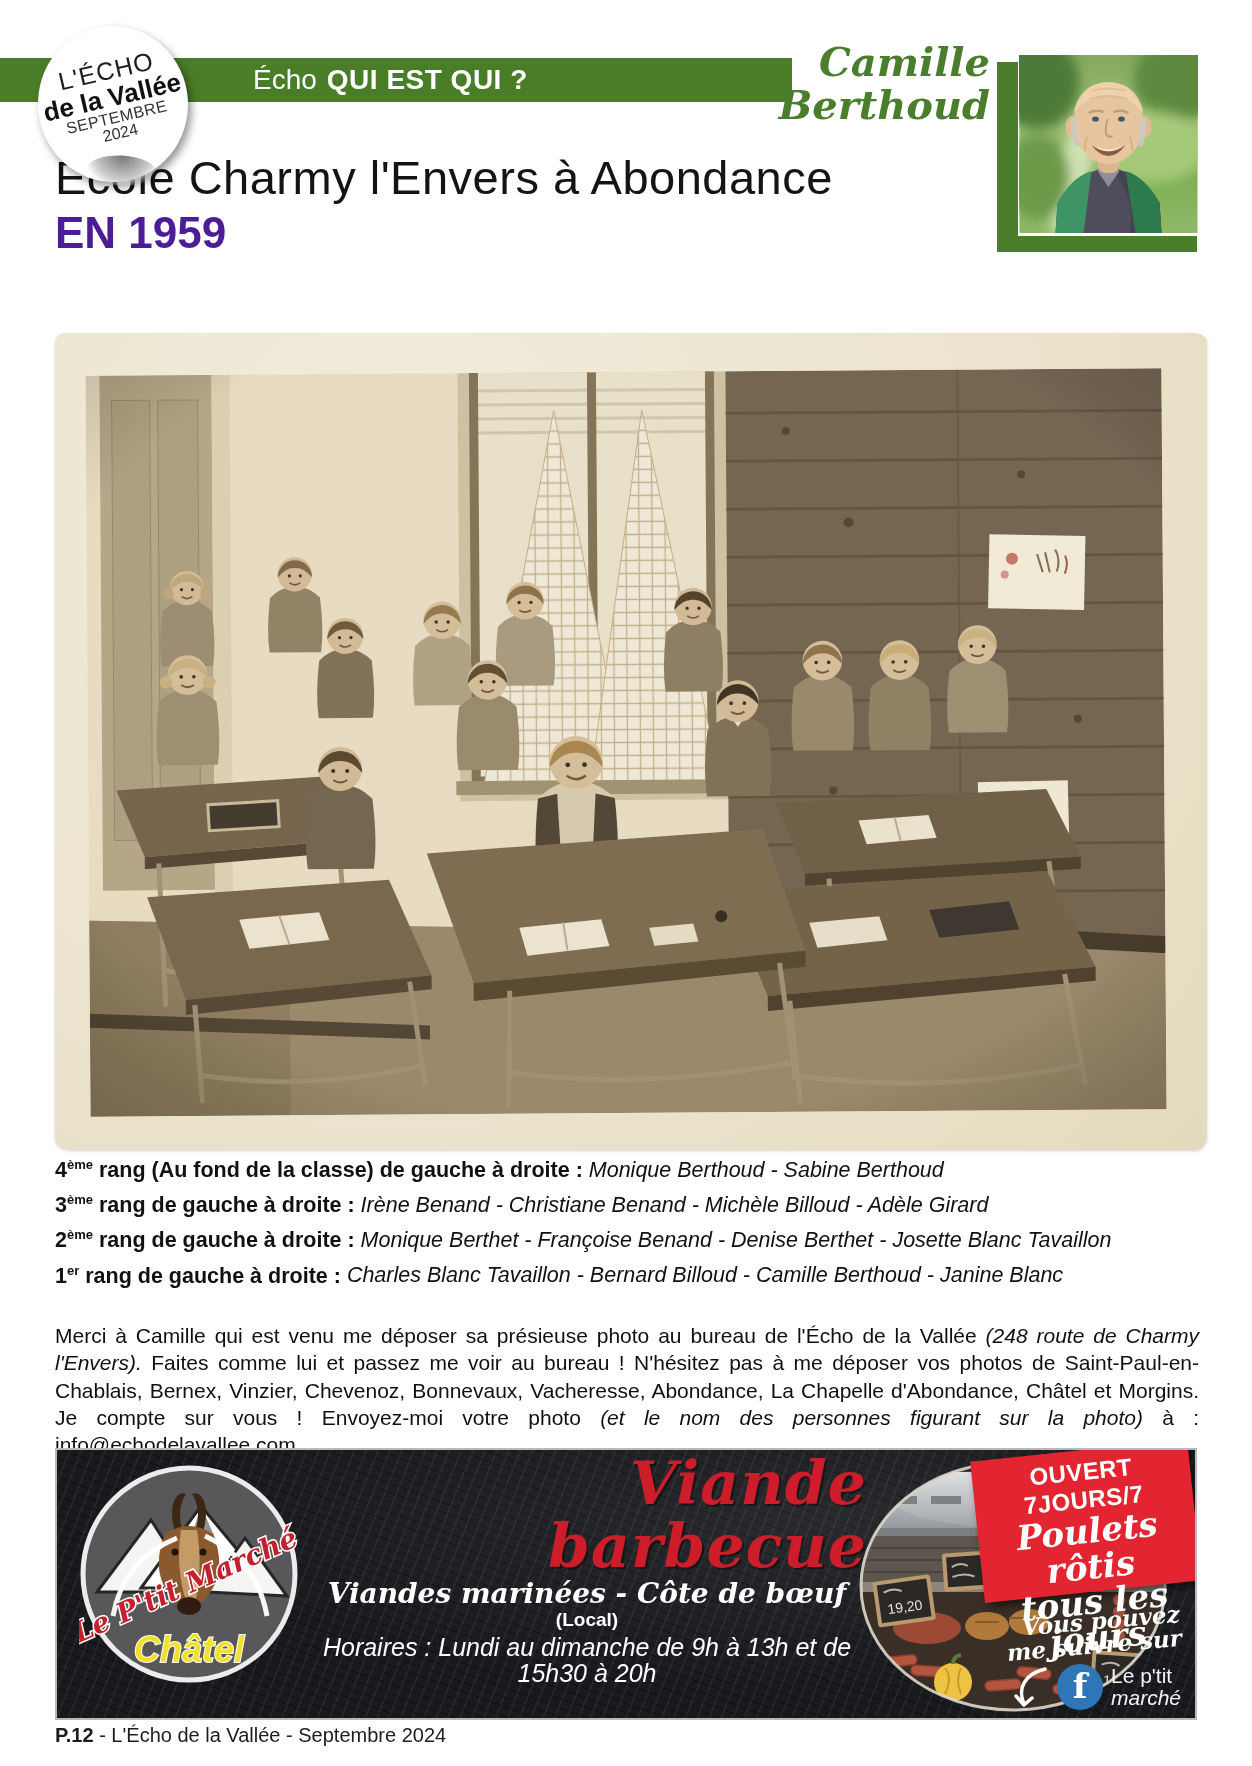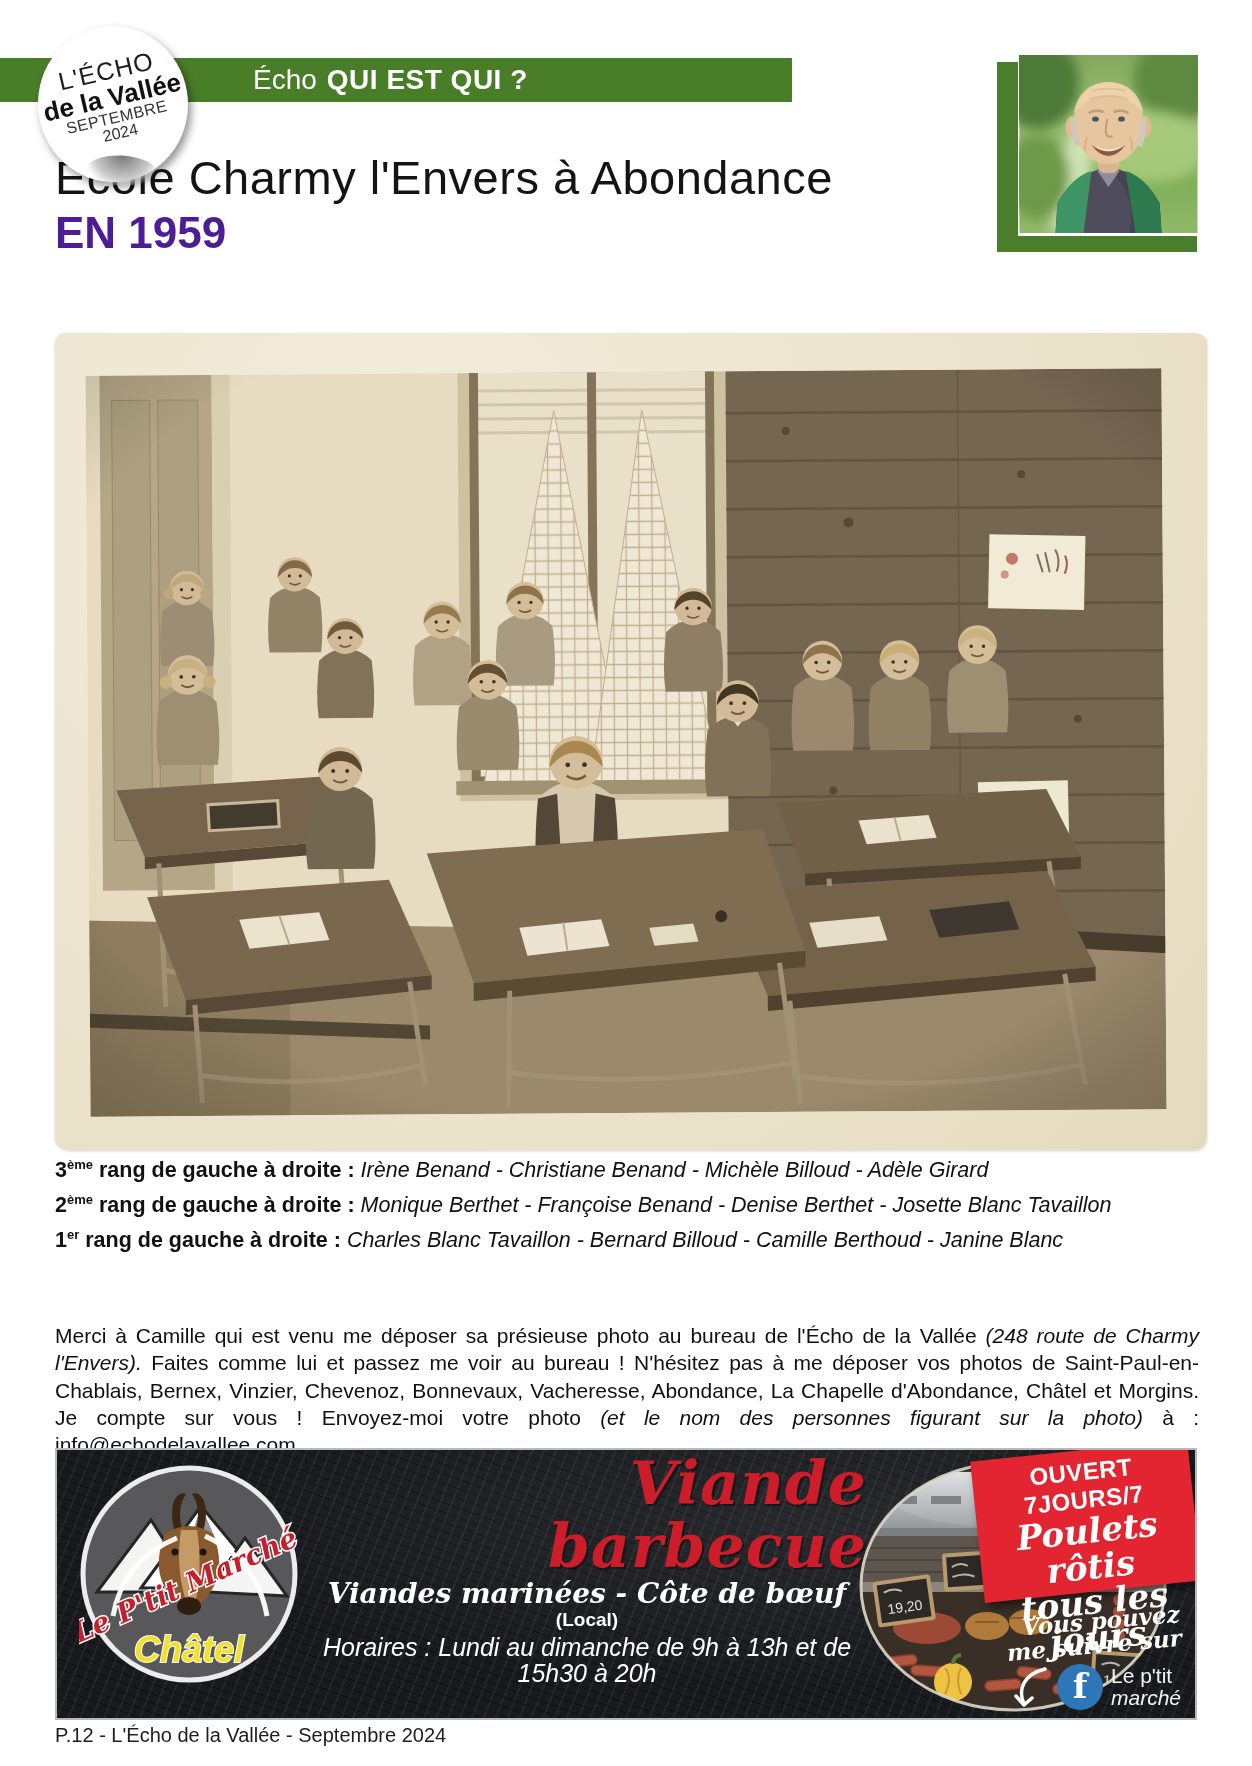--- a/index.html
+++ b/index.html
@@ -90,41 +90,45 @@
   .soc-row{display:flex;align-items:center;justify-content:flex-end;gap:8px;margin-top:4px;}
   .fb{width:46px;height:46px;border-radius:50%;background:#2d77b8;position:relative;flex:0 0 auto;}
   .fb::before{content:"f";position:absolute;left:0;right:0;top:2px;bottom:0;
         font-family:"DejaVu Serif",serif;font-weight:800;font-size:34px;color:#fff;
         text-align:center;}
   .fb-name{font-size:21px;line-height:1.05;color:#f2f2f2;}
   .fb-name .m{font-style:italic;}
 
   
   .footer{position:absolute;left:55px;top:1724px;font-size:20px;color:#1d1d1d;}
-  .footer .pg{font-weight:400;}
+  .footer .pg{font-weight:700;}
 </style>
 </head>
 <body>
 
 <div class="page">
 
   <div class="banner">
     <span class="pre">Écho</span>
     <span class="ttl">QUI EST QUI ?</span>
   </div>
 
   <div class="stamp">
     <div class="stamp-inner">
       <div class="l1">L'ÉCHO</div>
       <div class="l2">de la Vallée</div>
       <div class="l3">SEPTEMBRE</div>
       <div class="l4">2024</div>
     </div>
   </div>
 
+  <div class="contributor">
+    <div>Camille</div>
+    <div>Berthoud</div>
+  </div>
 
   <div class="p-bar-left"></div>
   <div class="p-bar-bottom"></div>
   <div class="portrait">
     <svg width="179" height="178" viewBox="0 0 178 178">
       <defs>
         <linearGradient id="gbg" x1="0" y1="0" x2="0" y2="1">
           <stop offset="0" stop-color="#83a85e"></stop>
             <stop offset=".35" stop-color="#9cc073"></stop>
           <stop offset=".7" stop-color="#7fae57"></stop>
@@ -420,20 +424,23 @@
         </g>
 
         <rect width="1076" height="741" fill="#caa86d" opacity=".07"></rect>
         <rect width="1076" height="741" fill="url(#vig)"></rect>
       </svg>
     </div>
   </div>
 
   <div class="captions">
     <div class="cap-row">
+      <span class="cap-label"><span>4</span><span class="cap-sup">ème</span><span> rang (Au fond de la classe) de gauche à droite : </span></span><span class="cap-names">Monique Berthoud - Sabine Berthoud</span>
+    </div>
+    <div class="cap-row">
       <span class="cap-label"><span>3</span><span class="cap-sup">ème</span><span> rang de gauche à droite : </span></span><span class="cap-names">Irène Benand - Christiane Benand - Michèle Billoud - Adèle Girard</span>
     </div>
     <div class="cap-row">
       <span class="cap-label"><span>2</span><span class="cap-sup">ème</span><span> rang de gauche à droite : </span></span><span class="cap-names">Monique Berthet - Françoise Benand - Denise Berthet - Josette Blanc Tavaillon</span>
     </div>
     <div class="cap-row">
       <span class="cap-label"><span>1</span><span class="cap-sup">er</span><span> rang de gauche à droite : </span></span><span class="cap-names">Charles Blanc Tavaillon - Bernard Billoud - Camille Berthoud - Janine Blanc</span>
     </div>
   </div>
 

